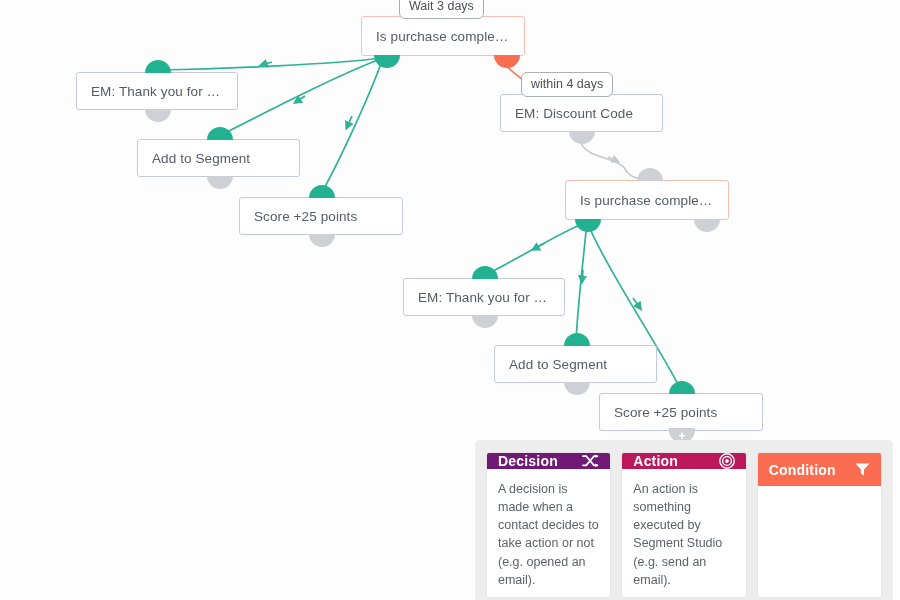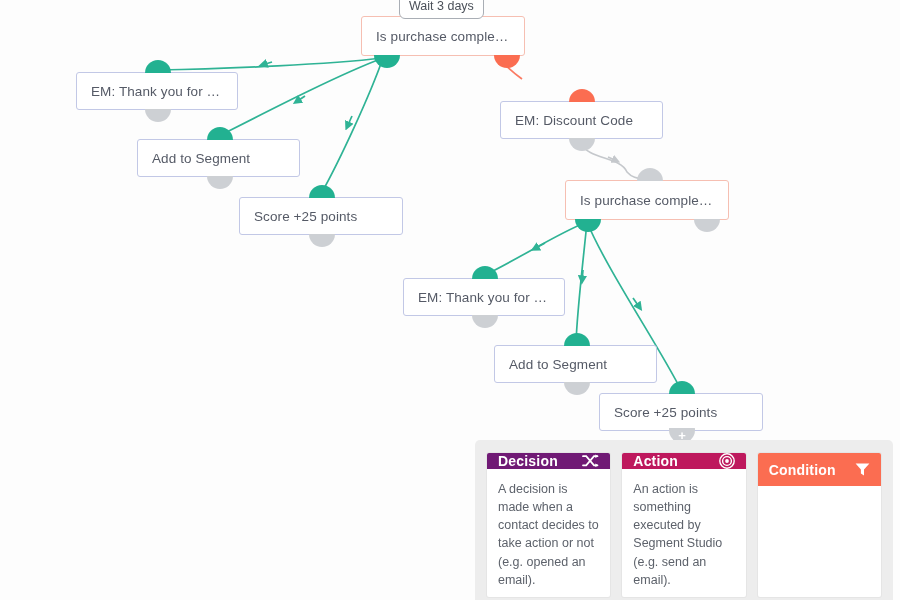--- a/index.html
+++ b/index.html
@@ -197,20 +197,21 @@
     <path d="M 587 222 C 560 232, 520 258, 485 275" stroke="#2fb395" stroke-width="1.7" fill="none"></path>
     <path d="M 587 222 C 583 262, 577 312, 576 343" stroke="#2fb395" stroke-width="1.7" fill="none"></path>
     <path d="M 587 222 C 606 268, 660 348, 681 390" stroke="#2fb395" stroke-width="1.7" fill="none"></path>
 
     <path d="M 545 243 L 534 249" stroke="#2fb395" stroke-width="1.7" fill="none" marker-end="url(#arrow-green)"></path>
     <path d="M 583 270 L 582 281" stroke="#2fb395" stroke-width="1.7" fill="none" marker-end="url(#arrow-green)"></path>
     <path d="M 633 298 L 640 308" stroke="#2fb395" stroke-width="1.7" fill="none" marker-end="url(#arrow-green)"></path>
   </svg>
 
   <div class="pill" id="pill-wait" style="left: 399px; top: -6px;">Wait 3 days</div>
+  <div class="pill" id="pill-within" style="left: 521px; top: 72px;">within 4 days</div>
 
   <div class="node condition" id="node-cond-top" style="left: 361px; top: 16px; width: 164px; height: 40px;">
     <span class="node-label">Is purchase complete?</span>
     <span class="ep top grey" style="left:63px"></span>
     <span class="ep bottom green" style="left:12px"></span>
     <span class="ep bottom red" style="left:132px"></span>
   </div>
 
   <div class="node action" id="node-em-thanks-1" style="left: 76px; top: 72px; width: 162px; height: 38px;">
     <span class="node-label">EM: Thank you for purcha...</span>
@@ -223,21 +224,21 @@
     <span class="ep top green" style="left:69px"></span>
     <span class="ep bottom grey" style="left:69px"></span>
   </div>
 
   <div class="node action" id="node-score-1" style="left: 239px; top: 197px; width: 164px; height: 38px;">
     <span class="node-label">Score +25 points</span>
     <span class="ep top green" style="left:69px"></span>
     <span class="ep bottom grey" style="left:69px"></span>
   </div>
 
-  <div class="node action" id="node-em-discount" style="left: 500px; top: 101px; width: 163px; height: 38px;">
+  <div class="node action" id="node-em-discount" style="left: 500px; top: 94px; width: 163px; height: 38px;">
     <span class="node-label">EM: Discount Code</span>
     <span class="ep top red" style="left:68px"></span>
     <span class="ep bottom grey" style="left:68px"></span>
   </div>
 
   <div class="node condition" id="node-cond-bottom" style="left: 565px; top: 180px; width: 164px; height: 40px;">
     <span class="node-label">Is purchase complete?</span>
     <span class="ep top grey" style="left:71px"></span>
     <span class="ep bottom green" style="left:9px"></span>
     <span class="ep bottom grey" style="left:128px"></span>

